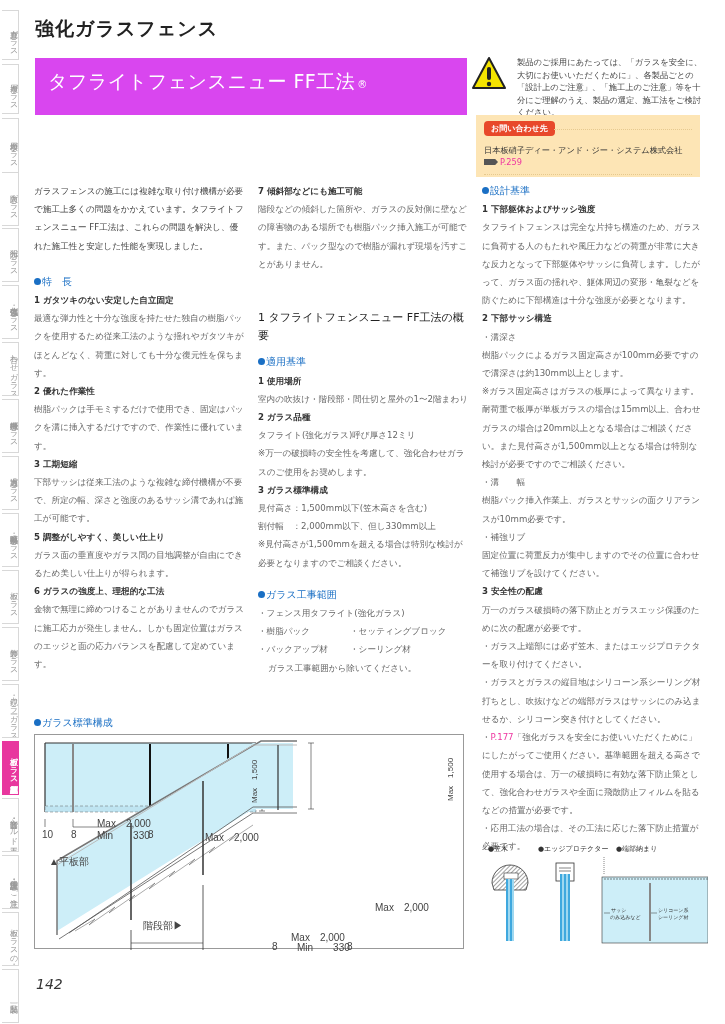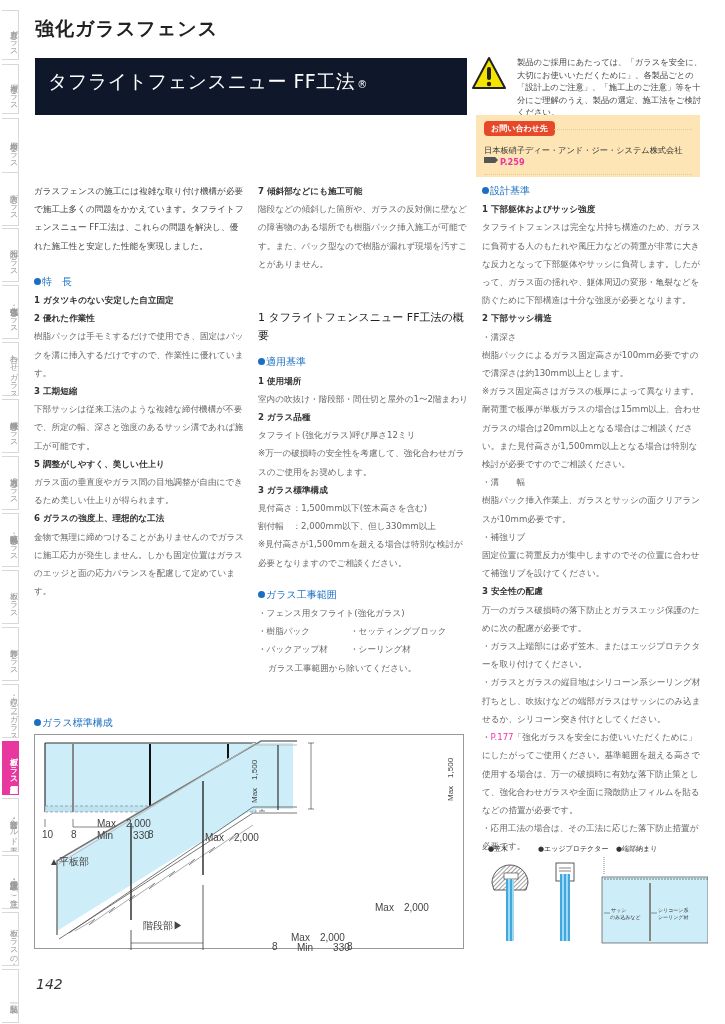--- a/index.html
+++ b/index.html
@@ -13,32 +13,32 @@
     border: 1px solid #d8d8d8; border-left: none; background: #fff;
     color: #9a9a9a; font-size: 8px; line-height: 9px;
     display: flex; justify-content: center; padding-top: 5px;
     writing-mode: vertical-rl; text-orientation: upright; letter-spacing: 0;
     overflow: hidden; cursor: pointer;
   }
   .tab.active { background: #e8379e; color: #fff; border-color: #e8379e; font-weight: bold; }
 
   
   .page-title { position: absolute; left: 35px; top: 16px; font-size: 19px; font-weight: bold; color: #222; letter-spacing: 1px; }
-  .pink-banner { position: absolute; left: 35px; top: 58px; width: 432px; height: 57px; background: #0f172a; }
+  .pink-banner { position: absolute; left: 35px; top: 58px; width: 432px; height: 57px; background: #d946ef; }
   .pink-banner .banner-text { position: absolute; left: 13px; top: 11px; color: #fff; font-size: 19px; letter-spacing: 0.5px; }
   .pink-banner .reg { font-size: 10px; margin-left: 2px; }
 
   
   .warn-icon { position: absolute; left: 471px; top: 56px; width: 36px; height: 34px; }
   .warn-text { position: absolute; left: 509px; top: 56px; width: 190px; font-size: 8.3px; line-height: 12.5px; color: #444; margin-left: 8px; }
   .contact-box { position: absolute; left: 476px; top: 115px; width: 224px; height: 62px; background: #fde5b5; }
   .contact-badge { position: absolute; left: 8px; top: 6px; background: #e8482a; color: #fff; font-size: 8px; padding: 2px 7px; border-radius: 4px; font-weight: bold; }
   .contact-dotline { position: absolute; left: 78px; right: 8px; top: 14px; border-top: 1px dotted #e6c98f; }
   .contact-company { position: absolute; left: 8px; top: 30px; font-size: 8.2px; color: #333; }
-  .contact-ref { position: absolute; left: 8px; top: 42px; font-size: 8.2px; color: #ee34a0; display: flex; gap: 2px; font-weight: bold; }
+  .contact-ref { position: absolute; left: 8px; top: 42px; font-size: 8.2px; color: #ee34a0; display: flex; align-items: center; gap: 2px; }
   .ref-arrow { display: inline-block; width: 14px; height: 6px; background: #555; clip-path: polygon(0 0, 80% 0, 100% 50%, 80% 100%, 0 100%); }
   .contact-bottomline { position: absolute; left: 8px; right: 8px; bottom: 2px; border-top: 1px dotted #e6c98f; }
 
   
   .col { position: absolute; font-size: 8.6px; line-height: 18.2px; color: #666; }
   .col p { margin: 0; }
   .col .h { color: #333; font-weight: bold; }
   .col .blue { color: #1a6fc4; font-size: 10px; }
   .col .pink { color: #ee34a0; }
   .col .dark { color: #444; }
@@ -110,20 +110,21 @@
   </div>
   <div class="contact-bottomline"></div>
 </div>
 
 <div class="col col1">
   <p class="dark">ガラスフェンスの施工には複雑な取り付け機構が必要で施工上多くの問題をかかえています。タフライトフェンスニュー FF工法は、これらの問題を解決し、優れた施工性と安定した性能を実現しました。</p>
   <p style="height:18px"></p>
   <p class="blue"><span class="bullet"></span><span>特　長</span></p>
   <div id="features-list">
       <p class="h">1 ガタツキのない安定した自立固定</p>
+      <p>最適な弾力性と十分な強度を持たせた独自の樹脂パックを使用するため従来工法のような揺れやガタツキがほとんどなく、荷重に対しても十分な復元性を保ちます。</p>
       <p class="h">2 優れた作業性</p>
       <p>樹脂パックは手モミするだけで使用でき、固定はパックを溝に挿入するだけですので、作業性に優れています。</p>
       <p class="h">3 工期短縮</p>
       <p>下部サッシは従来工法のような複雑な締付機構が不要で、所定の幅、深さと強度のあるサッシ溝であれば施工が可能です。</p>
       <p class="h">5 調整がしやすく、美しい仕上り</p>
       <p>ガラス面の垂直度やガラス間の目地調整が自由にできるため美しい仕上りが得られます。</p>
       <p class="h">6 ガラスの強度上、理想的な工法</p>
       <p>金物で無理に締めつけることがありませんのでガラスに施工応力が発生しません。しかも固定位置はガラスのエッジと面の応力バランスを配慮して定めています。</p>
     </div>
 </div>

